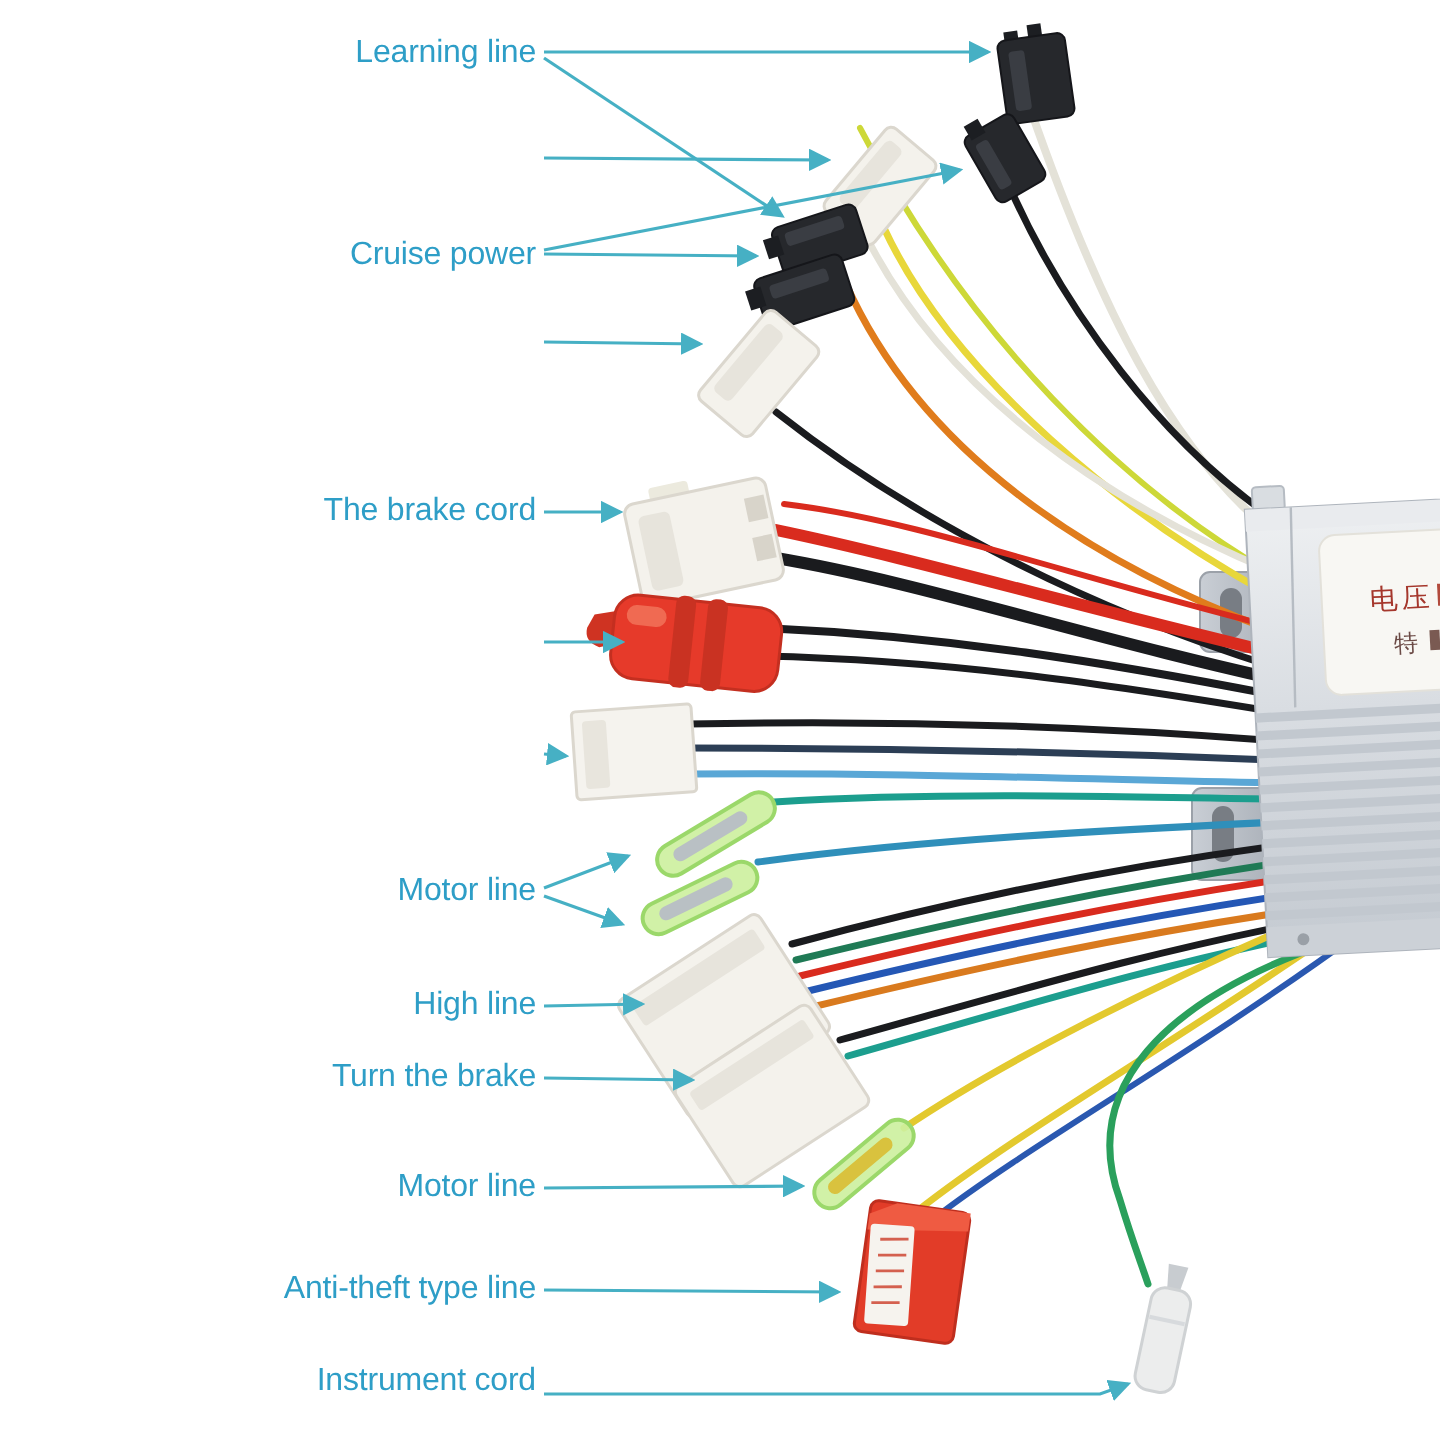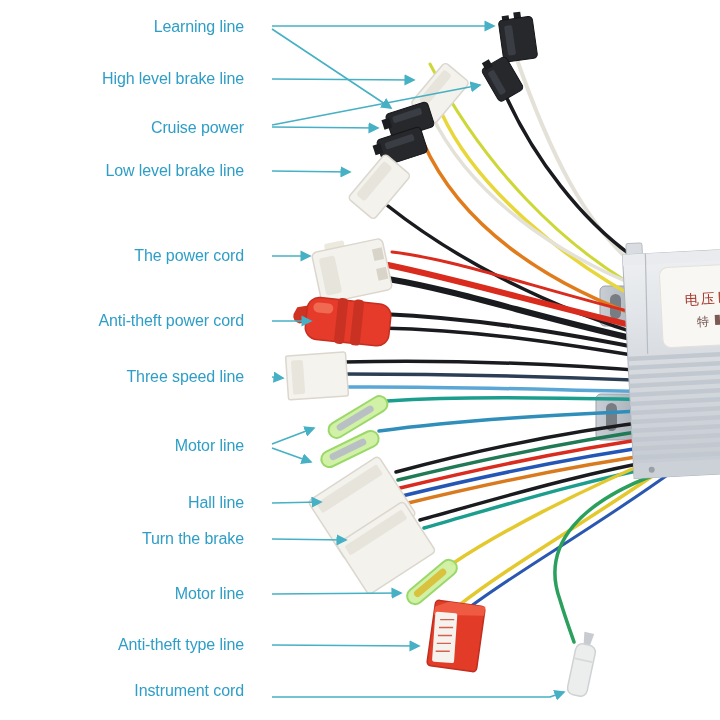--- a/index.html
+++ b/index.html
@@ -1,19 +1,19 @@
 <!DOCTYPE html>
 <html><head>
 <meta charset="utf-8">
 <style>
   html,body{margin:0;padding:0;background:#fff;}
   .stage{position:relative;width:720px;height:720px;background:#ffffff;overflow:hidden;
          font-family:"Liberation Sans", sans-serif;}
   .stage svg{position:absolute;left:0;top:0;}
-  .lbl{position:absolute;right:476px;font-size:16px;line-height:18px;color:#2e9ec7;
+  .lbl{position:absolute;right:452px;font-size:16px;line-height:18px;color:#2e9ec7;
        white-space:nowrap;text-align:left;letter-spacing:-0.1px;}
   .wire{fill:none;stroke-linecap:round;}
   .callout{stroke:#46b0c4;stroke-width:1.6;fill:none;}
 </style>
 </head>
 <body>
 
 <div class="stage">
 
 <svg width="720" height="720" viewBox="0 0 720 720">
@@ -213,26 +213,22 @@
     <line class="callout" x1="272" y1="448" x2="311" y2="462" marker-end="url(#arr)"></line>
     <line class="callout" x1="272" y1="503" x2="321" y2="502" marker-end="url(#arr)"></line>
     <line class="callout" x1="272" y1="539" x2="346" y2="540" marker-end="url(#arr)"></line>
     <line class="callout" x1="272" y1="594" x2="401" y2="593" marker-end="url(#arr)"></line>
     <line class="callout" x1="272" y1="645" x2="419" y2="646" marker-end="url(#arr)"></line>
     <polyline class="callout" points="272,697 550,697 564,692" marker-end="url(#arr)"></polyline>
   </g>
 </svg>
 
 <div class="lbl" style="top:18px">Learning line</div>
-<div class="lbl" style="top:70px">High level brake line</div>
 <div class="lbl" style="top:119px">Cruise power</div>
-<div class="lbl" style="top:162px">Low level brake line</div>
-<div class="lbl" style="top:247px">The power cord</div>
-<div class="lbl" style="top:312px">Anti-theft power cord</div>
-<div class="lbl" style="top:368px">Three speed line</div>
+<div class="lbl" style="top:247px">The brake cord</div>
 <div class="lbl" style="top:437px">Motor line</div>
-<div class="lbl" style="top:494px">Hall line</div>
+<div class="lbl" style="top:494px">High line</div>
 <div class="lbl" style="top:530px">Turn the brake</div>
 <div class="lbl" style="top:585px">Motor line</div>
 <div class="lbl" style="top:636px">Anti-theft type line</div>
 <div class="lbl" style="top:682px">Instrument cord</div>
 
 </div>
 
 </body></html>

